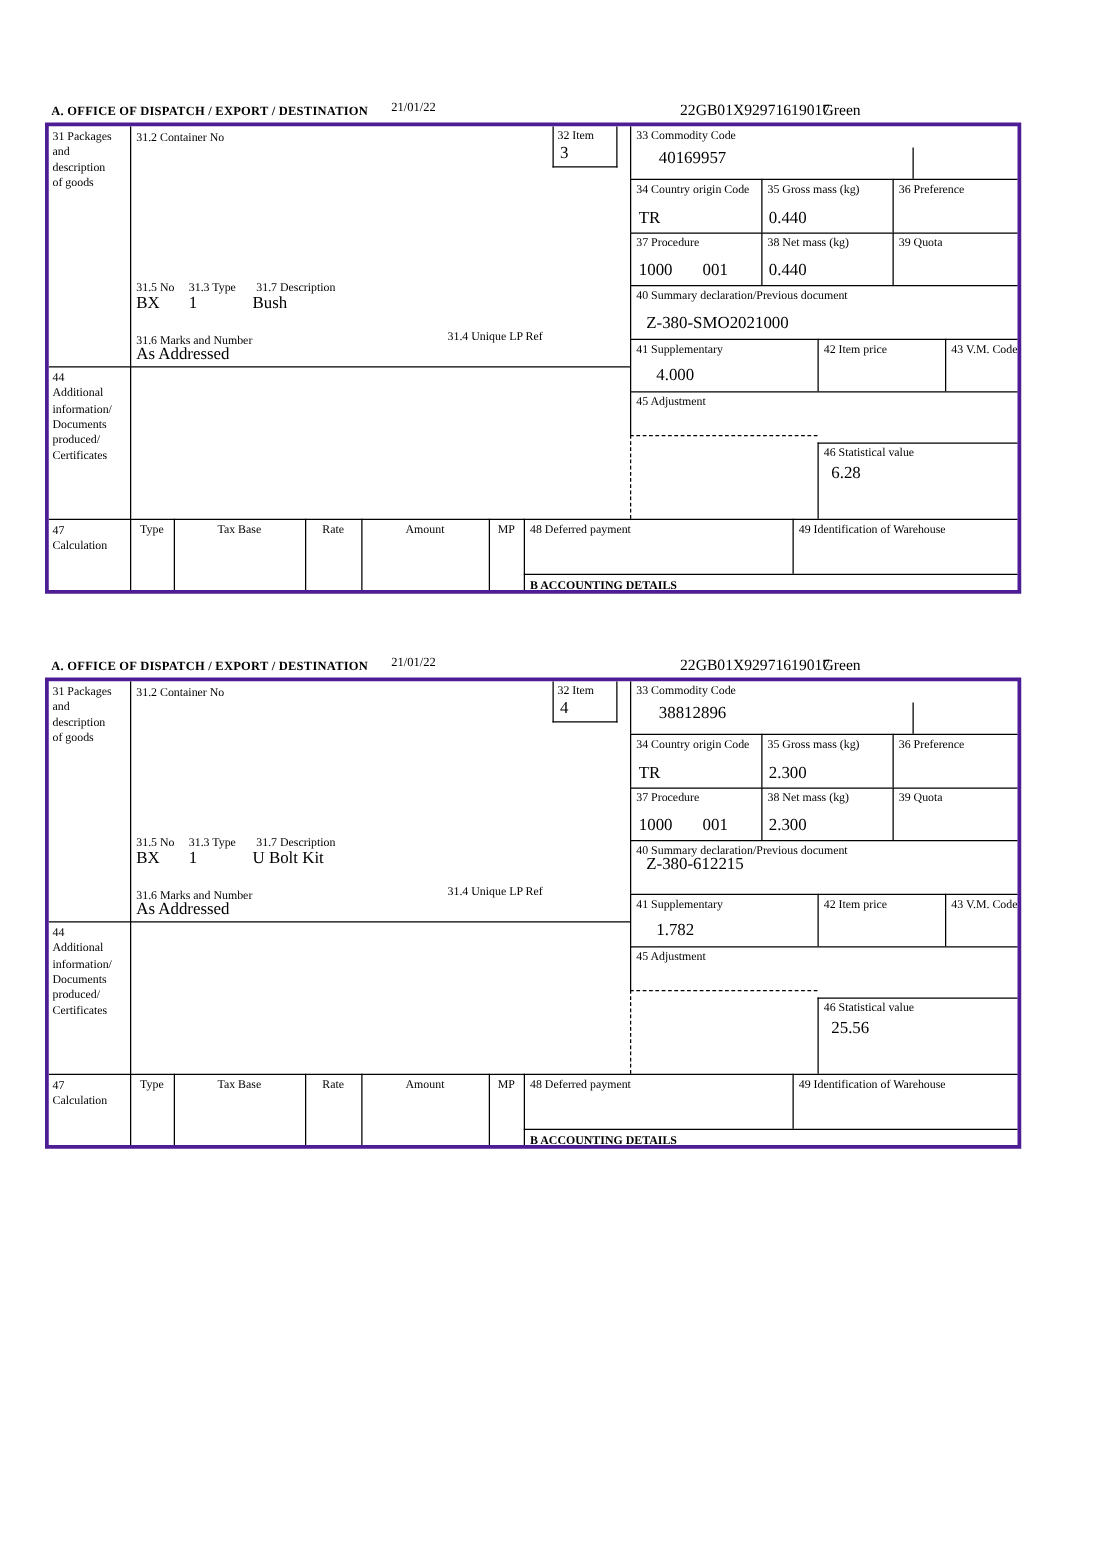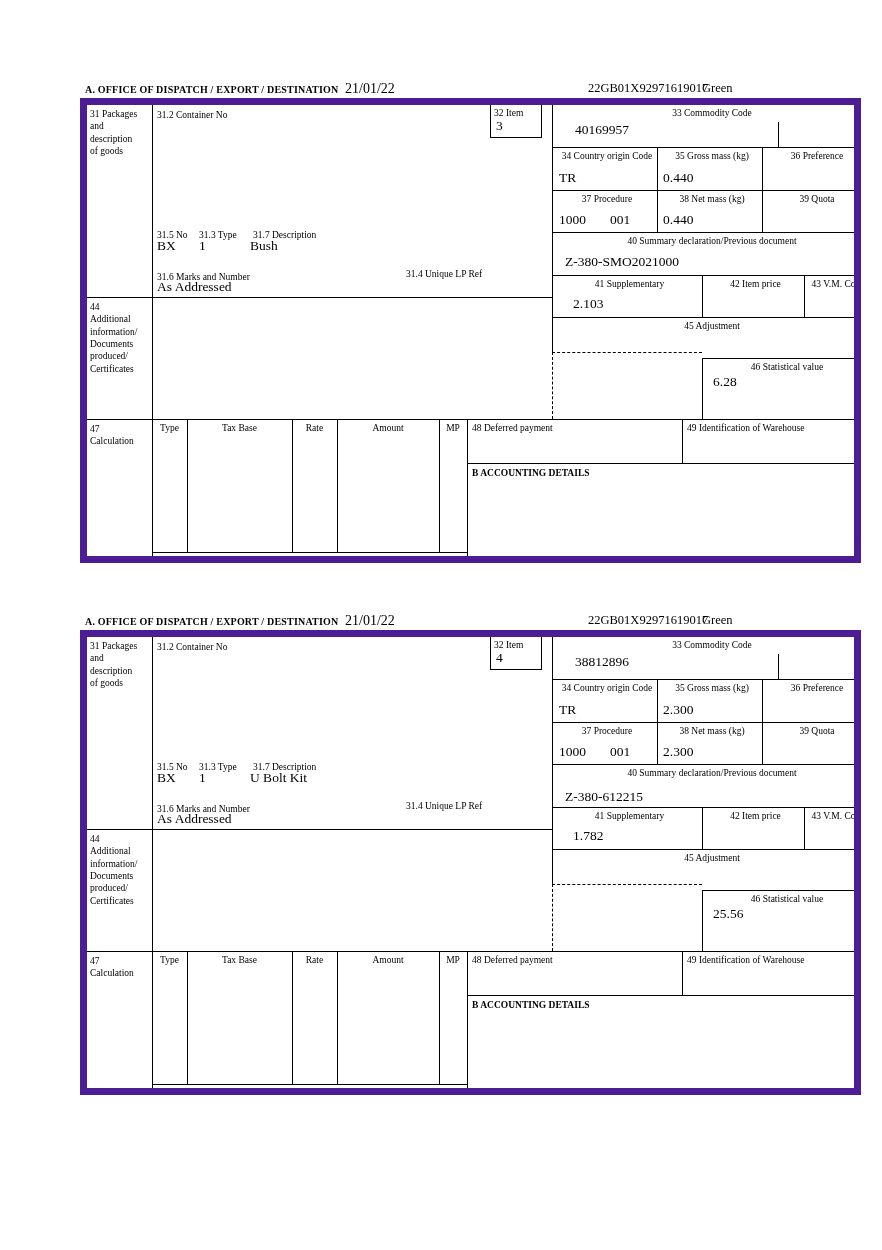--- a/index.html
+++ b/index.html
@@ -1,33 +1,33 @@
 <!DOCTYPE html>
 <html><head>
 <meta charset="utf-8">
 <style>
   * { margin:0; padding:0; box-sizing:border-box; }
   html,body { background:#ffffff; color:#000000; }
   body { width:882px; height:1250px; font-family:"Liberation Serif", serif; }
   #page { position:relative; width:882px; height:1250px; overflow:hidden; padding-top:80px; }
-  .block { position:relative; width:781px; margin-left:80px; }
+  .block { position:relative; width:781px; margin-left:36px; }
   .block + .block { margin-top:49px; }
   .block-header { position:relative; height:18px; }
   .hdr-office { position:absolute; left:5px; top:4px; font-size:10px; font-weight:bold; letter-spacing:0.2px; white-space:nowrap; }
-  .hdr-date { position:absolute; left:265px; top:1px; font-size:14px; white-space:nowrap; }
+  .hdr-date { position:absolute; left:277px; top:1px; font-size:10px; white-space:nowrap; }
   .hdr-ref { position:absolute; left:508px; top:1px; font-size:12.5px; white-space:nowrap; }
   .hdr-routing { position:absolute; left:622px; top:1px; font-size:12.5px; white-space:nowrap; }
-  .box { position:relative; height:465px; border:7px solid #4c1d95; overflow:hidden; }
+  .box { position:relative; height:377px; border:3px solid #4c1d95; overflow:hidden; }
   .cell { position:absolute; }
   .bl { border-left:1px solid #000; }
   .bt { border-top:1px solid #000; }
   .vline { position:absolute; width:0; border-left:1px solid #000; }
   .hline { position:absolute; height:0; border-top:1px solid #000; }
   .lab { font-size:9.5px; line-height:1.3; }
-  .pad { padding:2px 0 0 4px;text-align:center; }
+  .pad { padding:2px 0 0 4px; }
   .pre { white-space:pre-line; }
   .abs { position:absolute; }
   .val { position:absolute; font-size:13.5px; white-space:nowrap; }
   .bold { font-weight:bold;text-align:center; }
 </style>
 </head>
 <body>
 
 <div id="page">
   <section class="block">
@@ -103,21 +103,21 @@
         <div class="lab pad">39 Quota</div>
       </div>
 
       <div class="cell bl bt" style="left:465px;top:127px;width:315px;height:43px">
         <div class="lab pad">40 Summary declaration/Previous document</div>
         <div class="val" style="left:12px;bottom:5px">Z-380-SMO2021000</div>
       </div>
 
       <div class="cell bl bt" style="left:465px;top:170px;width:150px;height:42px">
         <div class="lab pad">41 Supplementary</div>
-        <div class="val" style="left:20px;bottom:5px">2.103</div>
+        <div class="val" style="left:20px;bottom:5px">4.000</div>
       </div>
       <div class="cell bl bt" style="left:615px;top:170px;width:102px;height:42px">
         <div class="lab pad">42 Item price</div>
       </div>
       <div class="cell bl bt" style="left:717px;top:170px;width:63px;height:42px">
         <div class="lab pad">43 V.M. Code</div>
       </div>
 
       <div class="cell bl bt" style="left:465px;top:212px;width:315px;height:35px">
         <div class="lab pad">45 Adjustment</div>
@@ -219,21 +219,21 @@
       <div class="cell bl bt" style="left:570px;top:85px;width:105px;height:42px">
         <div class="lab pad">38 Net mass (kg)</div>
         <div class="val" style="left:5px;bottom:4px">2.300</div>
       </div>
       <div class="cell bl bt" style="left:675px;top:85px;width:105px;height:42px">
         <div class="lab pad">39 Quota</div>
       </div>
 
       <div class="cell bl bt" style="left:465px;top:127px;width:315px;height:43px">
         <div class="lab pad">40 Summary declaration/Previous document</div>
-        <div class="val" style="left:12px;bottom:2px">Z-380-612215</div>
+        <div class="val" style="left:12px;bottom:16px">Z-380-612215</div>
       </div>
 
       <div class="cell bl bt" style="left:465px;top:170px;width:150px;height:42px">
         <div class="lab pad">41 Supplementary</div>
         <div class="val" style="left:20px;bottom:5px">1.782</div>
       </div>
       <div class="cell bl bt" style="left:615px;top:170px;width:102px;height:42px">
         <div class="lab pad">42 Item price</div>
       </div>
       <div class="cell bl bt" style="left:717px;top:170px;width:63px;height:42px">

